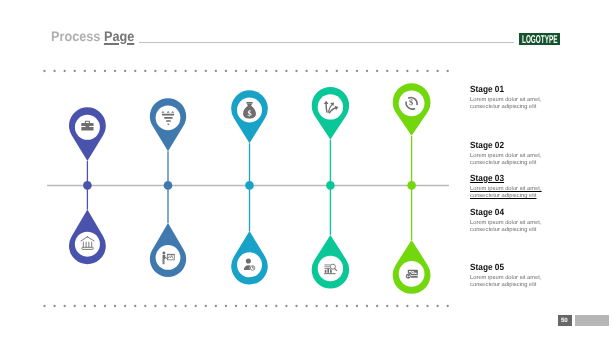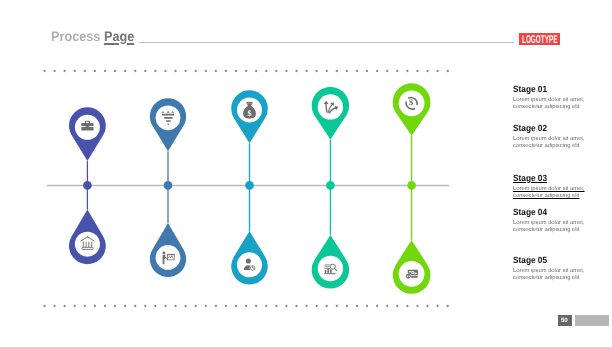--- a/index.html
+++ b/index.html
@@ -9,34 +9,34 @@
   #stage{position:absolute;left:0;top:0;width:612px;height:347px;}
   .abs{position:absolute;}
 
   
   #header-title{left:50.8px;top:29.8px;font-size:13.8px;font-weight:bold;white-space:nowrap;line-height:1;
                 transform:scaleX(0.92);transform-origin:left top;}
   #title-process{color:#b0b0b0;}
   #title-page{color:#757575;text-decoration:underline;text-decoration-thickness:1.7px;
               text-underline-offset:1.6px;text-decoration-skip-ink:auto;}
   #header-rule{left:139px;top:41.5px;width:375px;height:1.1px;background:#c2c2c2;}
-  #logotype{left:519.4px;top:33.1px;width:41px;height:11.5px;background:#ef4444;overflow:hidden;}
+  #logotype{left:519.4px;top:33.1px;width:41px;height:11.5px;background:#14532d;overflow:hidden;}
   #logotype span{position:absolute;left:2.6px;top:1.5px;color:#fff;font-size:11.4px;font-weight:bold;
                  line-height:1;white-space:nowrap;display:inline-block;
                  transform:scaleX(0.56);transform-origin:left top;}
 
   
   #page-num{left:558.4px;top:314.9px;width:13.7px;height:11.5px;background:#676767;overflow:hidden;}
   #page-num span{position:absolute;left:2.5px;top:3.1px;color:#fff;font-size:6.2px;font-weight:bold;
                  line-height:1;white-space:nowrap;display:inline-block;}
   #footer-bar{left:574.8px;top:314.9px;width:34px;height:11.5px;background:#b6b6b6;}
 
   svg#scene{display:block;position:absolute;left:0;top:0;width:612px;height:347px;}
 
-  .stagebox{position:absolute;left:470.4px;width:90px;margin-left:43px;}
+  .stagebox{position:absolute;left:470.4px;width:90px;}
   .stagebox .st{font-size:9px;font-weight:bold;color:#131313;line-height:1;
                 transform:scaleX(0.92);transform-origin:left top;white-space:nowrap;}
   .stagebox .sd{font-size:5.7px;color:#6a6a6a;line-height:1;margin-top:3.7px;
                 transform:scaleX(1.02);transform-origin:left top;white-space:nowrap;}
   .stagebox .sd div + div{margin-top:1.95px;}
 </style>
 </head>
 <body>
 
 <div id="stage">
@@ -294,42 +294,42 @@
   </svg>
 
   <div id="stages-text">
       <div class="stagebox" style="top: 85px;">
         <div class="st">Stage 01</div>
         <div class="sd">
           <div>Lorem ipsum dolor sit amet,</div>
           <div>consectetur adipiscing elit</div>
         </div>
       </div>
-      <div class="stagebox" style="top: 124px;">
+      <div class="stagebox" style="top: 141px;">
         <div class="st">Stage 02</div>
         <div class="sd">
           <div>Lorem ipsum dolor sit amet,</div>
           <div>consectetur adipiscing elit</div>
         </div>
       </div>
       <div class="stagebox" style="top: 174px; text-decoration: underline;">
         <div class="st">Stage 03</div>
         <div class="sd">
           <div>Lorem ipsum dolor sit amet,</div>
           <div>consectetur adipiscing elit</div>
         </div>
       </div>
       <div class="stagebox" style="top: 208px;">
         <div class="st">Stage 04</div>
         <div class="sd">
           <div>Lorem ipsum dolor sit amet,</div>
           <div>consectetur adipiscing elit</div>
         </div>
       </div>
-      <div class="stagebox" style="top: 256px;">
+      <div class="stagebox" style="top: 263px;">
         <div class="st">Stage 05</div>
         <div class="sd">
           <div>Lorem ipsum dolor sit amet,</div>
           <div>consectetur adipiscing elit</div>
         </div>
       </div>
     </div>
 </div>
 
 </body></html>

